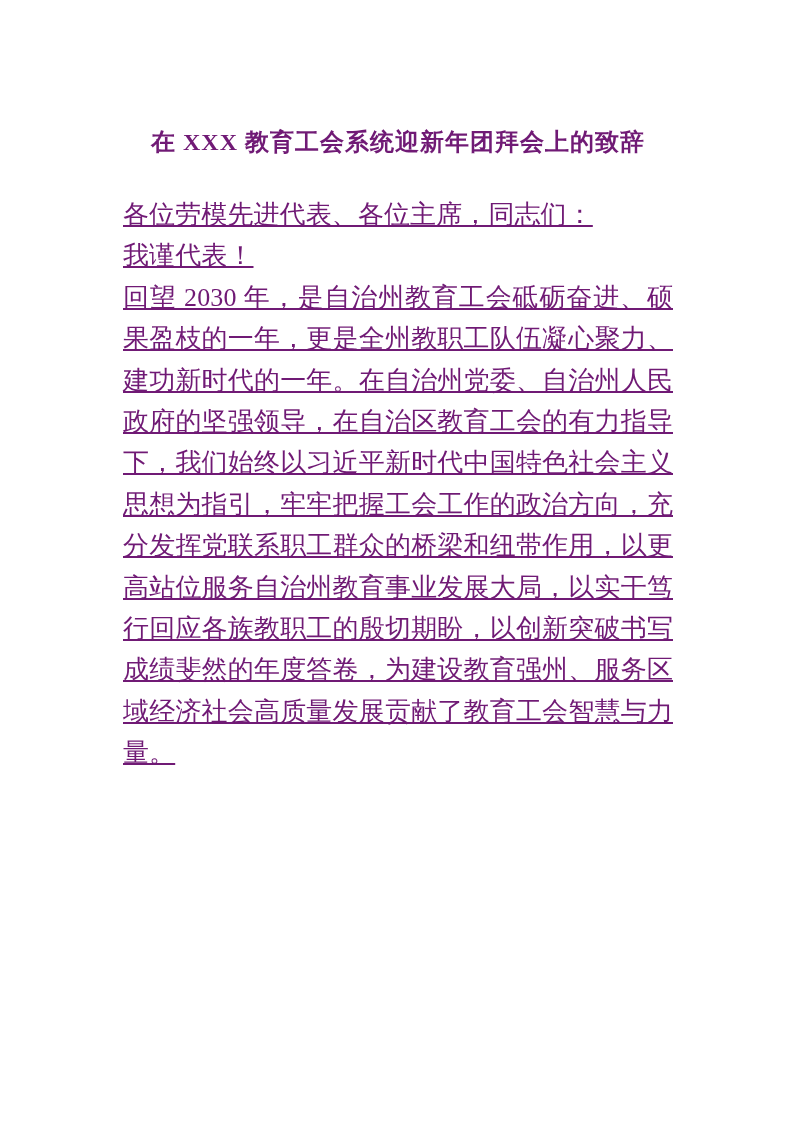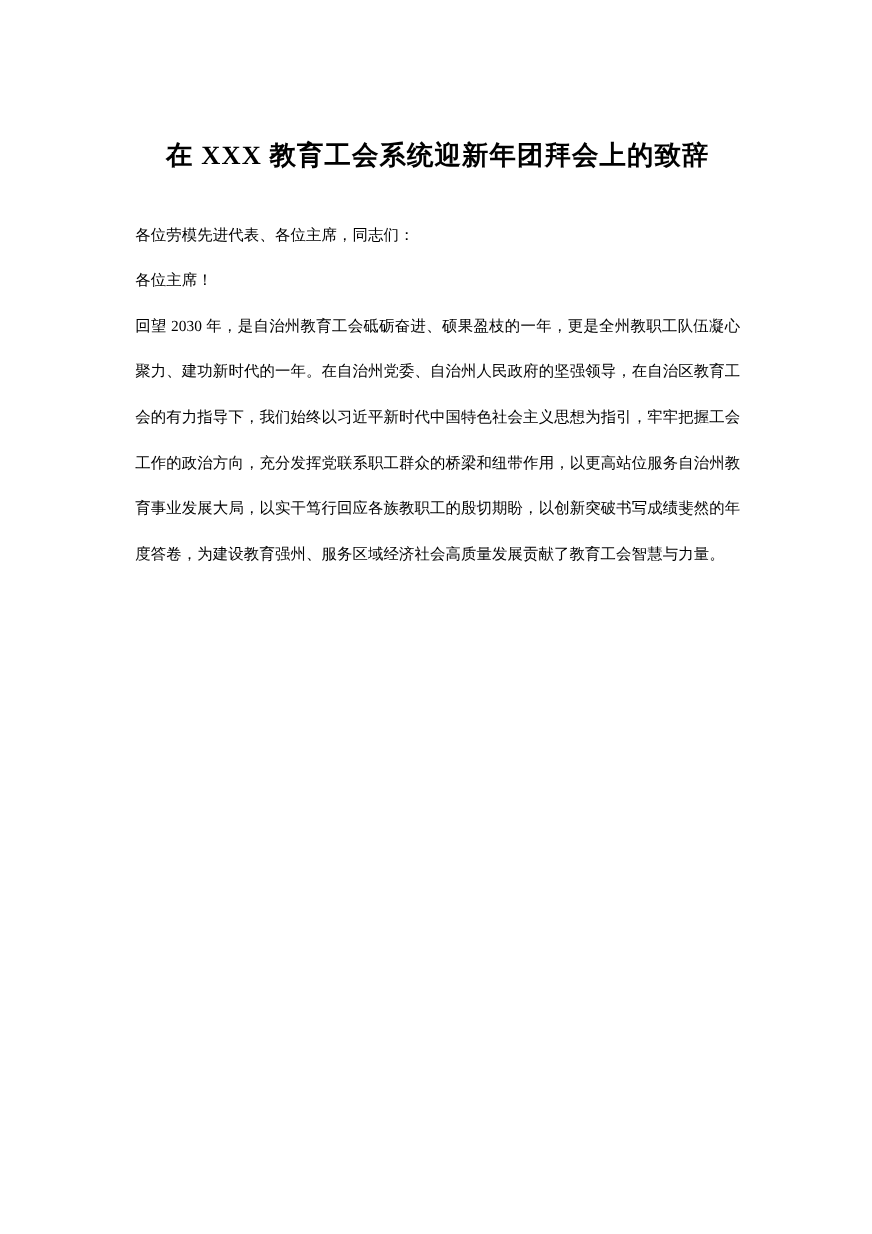--- a/index.html
+++ b/index.html
@@ -9,45 +9,46 @@
   }
   .page {
     position: relative;
     width: 793px;
     height: 1122px;
     margin: 0;
     background: #ffffff;
     box-sizing: border-box;
     padding: 117px 120px 0 123px;
     overflow: hidden;
-    color: #000000;
+    color: #701a75;
     font-family: "Liberation Serif", "DejaVu Serif", serif;
   }
   .doc-title {
     font-size: 24px;
     font-weight: 700;
     text-align: center;
     margin: 0 0 27px 0;
     line-height: 50px;
     letter-spacing: 1px;
     white-space: nowrap;
   }
   .doc-body p {
     margin: 0;
-    font-size: 14px;
+    font-size: 26px;
     line-height: 41.4px;
     text-align: justify;
     text-justify: inter-ideograph;
     letter-spacing: 0.1px;
     word-break: break-word;
+    text-decoration: underline;
   }
 </style>
 </head>
 <body>
 
 <div class="page">
   <h1 class="doc-title">在 XXX 教育工会系统迎新年团拜会上的致辞</h1>
   <div class="doc-body">
     <p>各位劳模先进代表、各位主席，同志们：</p>
-    <p>各位主席！</p>
+    <p>我谨代表！</p>
     <p>回望 2030 年，是自治州教育工会砥砺奋进、硕果盈枝的一年，更是全州教职工队伍凝心聚力、建功新时代的一年。在自治州党委、自治州人民政府的坚强领导，在自治区教育工会的有力指导下，我们始终以习近平新时代中国特色社会主义思想为指引，牢牢把握工会工作的政治方向，充分发挥党联系职工群众的桥梁和纽带作用，以更高站位服务自治州教育事业发展大局，以实干笃行回应各族教职工的殷切期盼，以创新突破书写成绩斐然的年度答卷，为建设教育强州、服务区域经济社会高质量发展贡献了教育工会智慧与力量。</p>
   </div>
 </div>
 
 </body></html>

